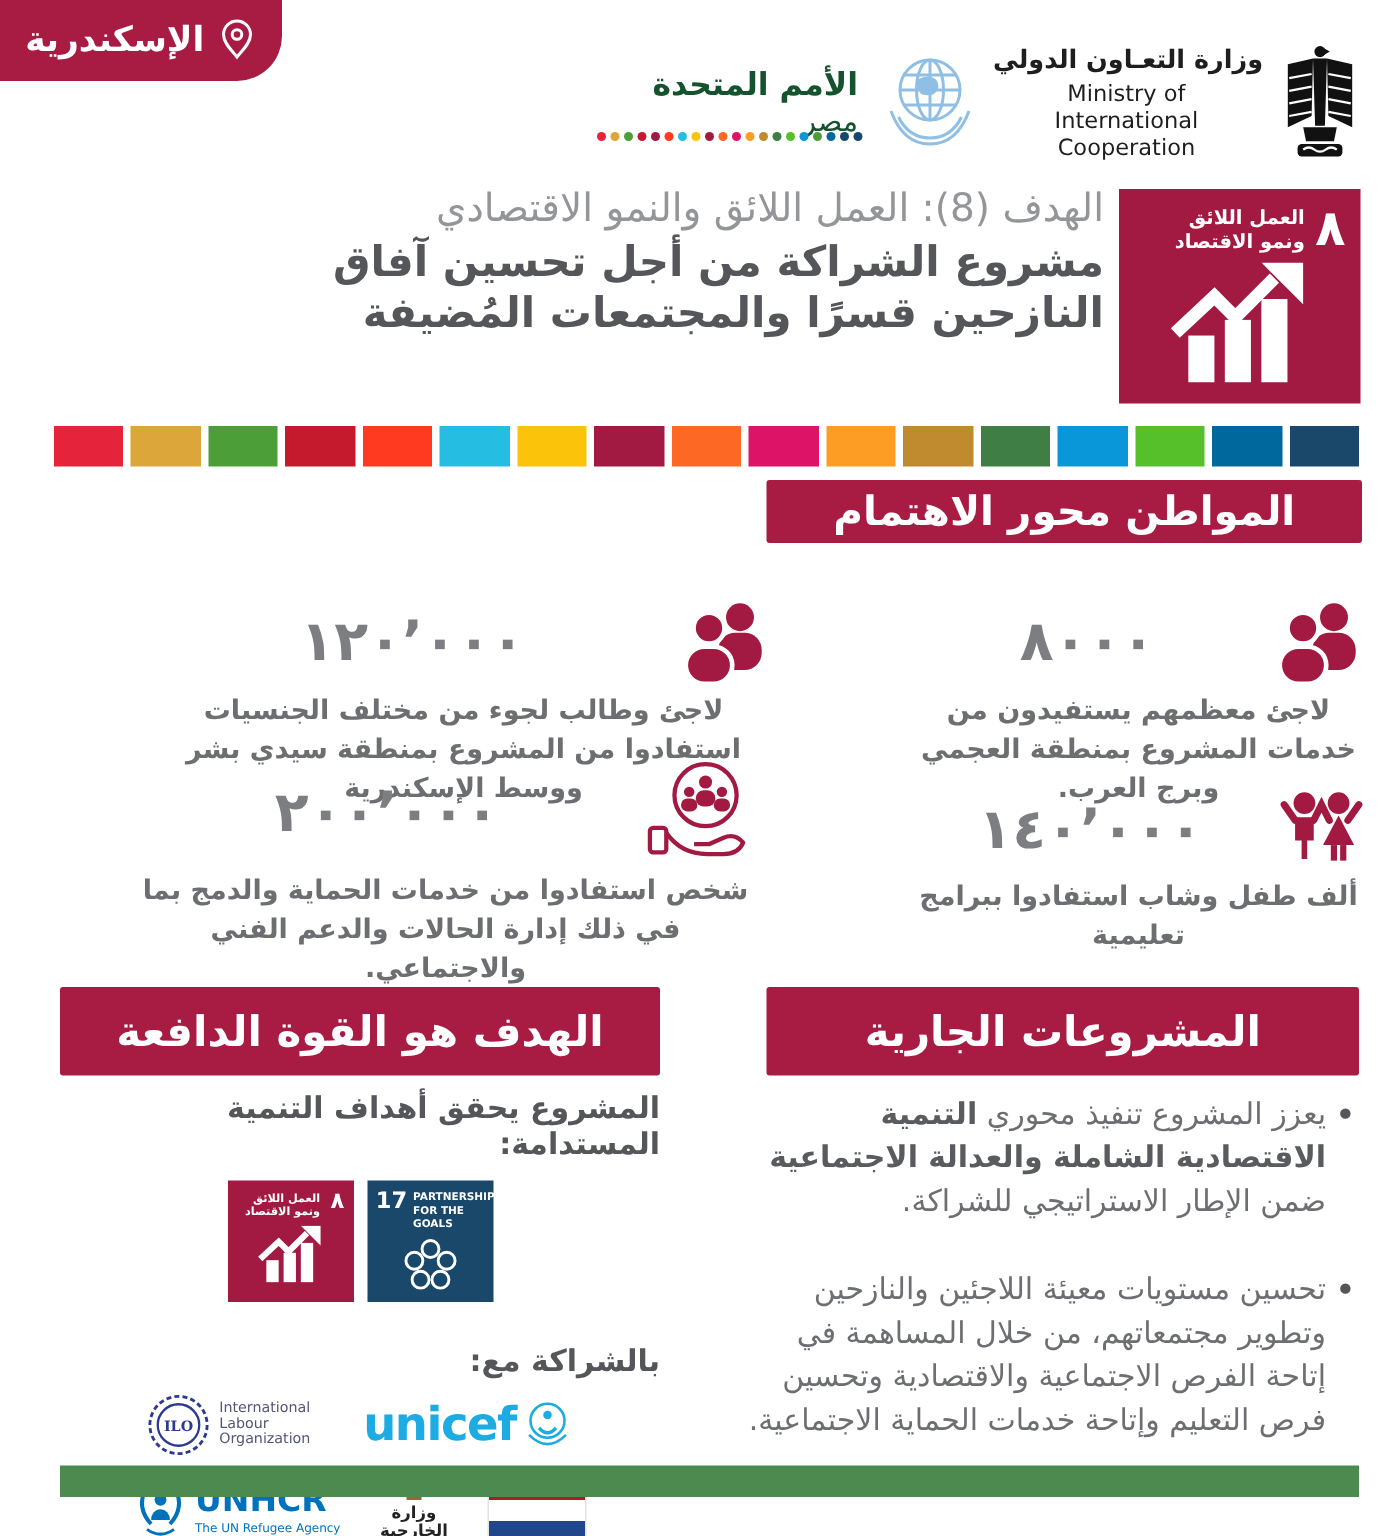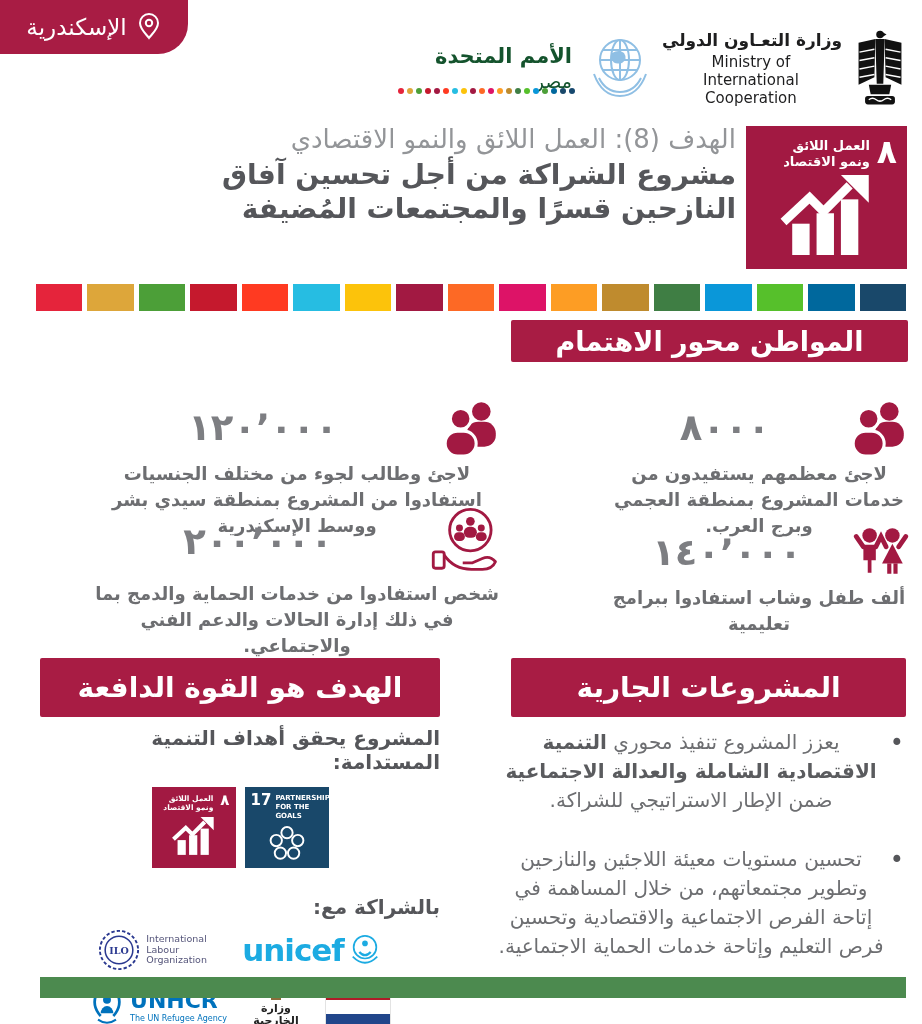--- a/index.html
+++ b/index.html
@@ -4,21 +4,21 @@
 <style>
   html,body{margin:0;padding:0;background:#fff;}
   .page{
     position:relative;width:922px;height:1024px;background:#fff;overflow:hidden;
     font-family:"DejaVu Sans","Liberation Sans",sans-serif;
     --maroon:#A21942;--banner:#A81C44;--txt:#6d6e71;--dark:#55565a;--light:#939598;--num:#7d7e82;
   }
   
   .location-badge{position:absolute;left:0;top:0;width:188px;height:54px;background:var(--banner);
     border-radius:0 0 30px 0;display:flex;align-items:center;justify-content:center;gap:9px;
-    direction:rtl;color:#fff;font-size:23px;font-weight:normal;}
+    direction:rtl;color:#fff;font-size:23px;font-weight:bold;}
   
   .un-cluster{position:absolute;left:396px;top:32px;display:flex;align-items:center;gap:10px;}
   .un-text{width:176px;text-align:right;color:#14532d;}
   .un-title{font-size:21px;font-weight:bold;}
   .un-sub{font-size:19px;margin-top:2px;}
   .dots-row{position:absolute;left:398px;top:88px;width:188px;display:flex;gap:3px;}
   .dot{width:6px;height:6px;border-radius:50%;flex:none;}
   .ministry-cluster{position:absolute;right:14px;top:28px;display:flex;align-items:center;gap:10px;}
   .ministry-text{text-align:right;color:#1e1e1f;}
   .m-ar{font-size:17px;font-weight:bold;margin-bottom:3px;}
@@ -45,21 +45,21 @@
   .sdg-sq{flex:1;height:100%;}
   
   .banner{position:absolute;background:var(--banner);color:#fff;display:flex;align-items:center;justify-content:center;
     font-weight:bold;direction:rtl;border-radius:2px;}
   .citizen-banner{left:511px;top:320px;width:397px;height:42px;font-size:27px;}
   .left-banner{left:40px;top:658px;width:400px;height:59px;font-size:28px;}
   .right-banner{left:511px;top:658px;width:395px;height:59px;font-size:28px;}
   
   .stat{position:absolute;direction:rtl;}
   .stat-1{left:608px;top:398px;width:302px;}
-  .stat-2{left:92px;top:398px;width:410px;}
+  .stat-2{left:104px;top:398px;width:410px;}
   .stat-3{left:608px;top:524px;width:302px;}
   .stat-4{left:92px;top:506px;width:410px;}
   .stat-top{display:flex;align-items:center;}
   .stat-icon{flex:none;margin-left:6px;}
   .stat-num{flex:1;text-align:center;font-size:37px;font-weight:bold;color:var(--num);letter-spacing:1px;}
   .stat-text{margin-top:5px;text-align:center;font-size:18px;font-weight:bold;color:var(--txt);line-height:1.45;}
   
   .left-col{position:absolute;left:40px;top:726px;width:400px;direction:rtl;}
   .intro-line{text-align:right;font-size:20px;font-weight:bold;color:var(--dark);}
   .tiles-row{margin-top:13px;display:flex;direction:ltr;justify-content:center;gap:9px;}
@@ -75,21 +75,21 @@
   .unhcr-word{font-size:22px;font-weight:bold;color:#0072BC;line-height:1;}
   .unhcr-tag{font-size:8px;font-weight:normal;color:#0072BC;margin-top:2px;}
   .mofa-block{width:66px;text-align:center;direction:rtl;}
   .mofa-ar{font-size:11px;font-weight:bold;color:#222;line-height:1.1;}
   .mofa-en{font-size:5px;color:#444;margin-top:1px;}
   .nl-flag{width:66px;height:44px;display:flex;flex-direction:column;border:1px solid #e3e3e3;box-sizing:border-box;}
   .nl-stripe{flex:1;}
   
   .right-col{position:absolute;left:498px;top:728px;width:410px;direction:rtl;}
   .bullets{list-style:none;margin:0;padding:0;}
-  .bullets li{position:relative;padding-right:24px;text-align:center;font-size:20px;color:var(--txt);line-height:1.45;margin-bottom:30px;}
+  .bullets li{position:relative;padding-right:24px;text-align:right;font-size:20px;color:var(--txt);line-height:1.45;margin-bottom:30px;}
   .bullets li::before{content:"•";position:absolute;right:4px;top:-2px;color:var(--dark);font-size:24px;}
   .bold-part{font-weight:bold;color:#5a5b5e;}
   
   .green-bar{position:absolute;left:40px;top:977px;width:866px;height:21px;background:#4C8A4F;}
   svg{display:block;}
 </style>
 </head>
 <body>
 
 <div class="page">

